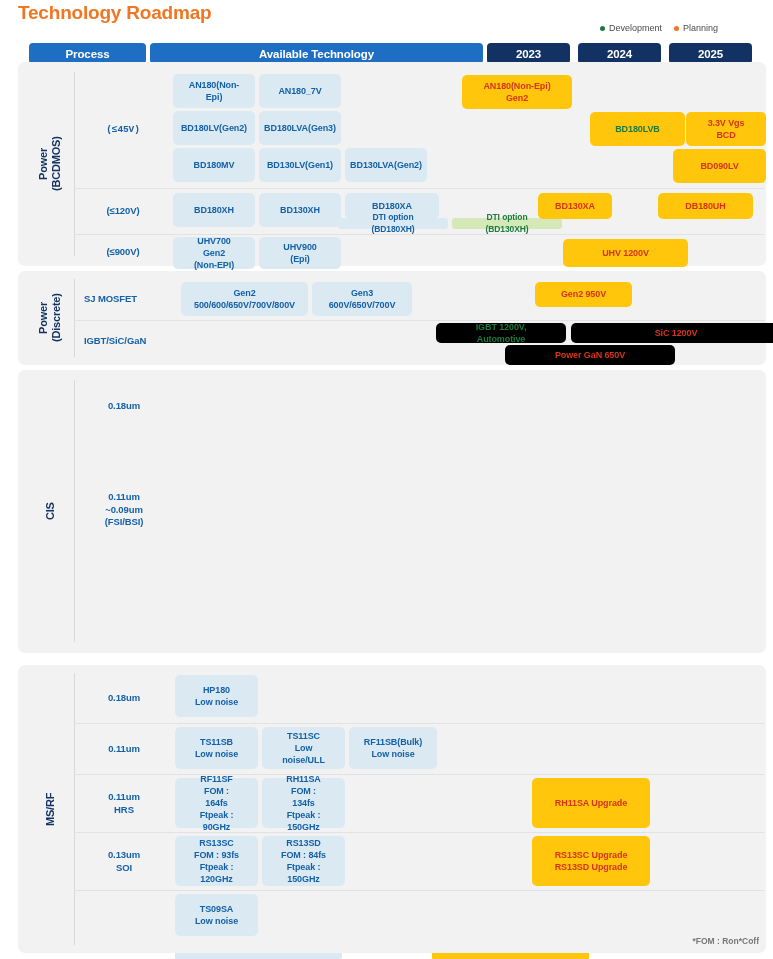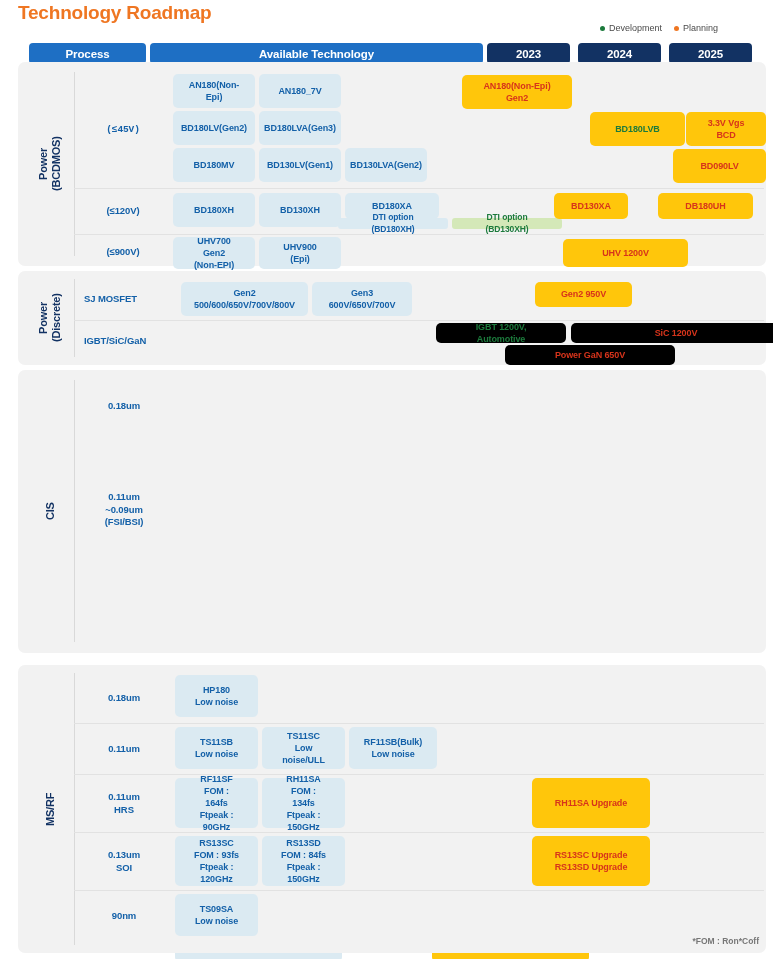--- a/index.html
+++ b/index.html
@@ -121,21 +121,21 @@
   <div class="abs box box-tag tag-blue" style="left:320px;top:156px;width:110px;height:11px;">DTI option (BD180XH)</div>
   <div class="abs box box-tag tag-green t-dev" style="left:434px;top:156px;width:110px;height:11px;">DTI option (BD130XH)</div>
 
   <div class="abs box box-blue" style="left:155px;top:175px;width:82px;height:32px;">UHV700 Gen2<br>(Non-EPI)</div>
   <div class="abs box box-blue" style="left:241px;top:175px;width:82px;height:32px;">UHV900 (Epi)</div>
 
   <div class="abs box box-yellow t-plan" style="left:444px;top:13px;width:110px;height:34px;">AN180(Non-Epi) Gen2</div>
   <div class="abs box box-yellow t-dev" style="left:572px;top:50px;width:95px;height:34px;">BD180LVB</div>
   <div class="abs box box-yellow t-plan" style="left:668px;top:50px;width:80px;height:34px;">3.3V Vgs BCD</div>
   <div class="abs box box-yellow t-plan" style="left:655px;top:87px;width:93px;height:34px;text-align:right;">BD090LV</div>
-  <div class="abs box box-yellow t-plan" style="left:536px;top:131px;width:74px;height:26px;">BD130XA</div>
+  <div class="abs box box-yellow t-plan" style="left:520px;top:131px;width:74px;height:26px;">BD130XA</div>
   <div class="abs box box-yellow t-plan" style="left:640px;top:131px;width:95px;height:26px;">DB180UH</div>
   <div class="abs box box-yellow t-plan" style="left:545px;top:177px;width:125px;height:28px;">UHV 1200V</div>
 </div>
 
 <div class="abs panel" style="left:18px;top:271px;width:748px;height:94px;">
   <div class="abs vlabel" style="left:14px;top:0;width:36px;height:94px;">
     Power<br>(Discrete)
   </div>
   <div class="abs vrule" style="left:56px;top:8px;height:78px;"></div>
 
@@ -178,21 +178,20 @@
 </div>
 
 <div class="abs panel" style="left:18px;top:665px;width:748px;height:288px;">
   <div class="abs vlabel" style="left:14px;top:0;width:36px;height:288px;">MS/RF</div>
   <div class="abs vrule" style="left:56px;top:8px;height:272px;"></div>
 
   <div class="abs rlabel" style="left:60px;top:8px;width:92px;height:50px;">0.18um</div>
   <div class="abs rlabel" style="left:60px;top:59px;width:92px;height:50px;">0.11um</div>
   <div class="abs rlabel" style="left:60px;top:110px;width:92px;height:57px;">0.11um<br>HRS</div>
   <div class="abs rlabel" style="left:60px;top:168px;width:92px;height:57px;">0.13um<br>SOI</div>
-  <div class="abs rlabel" style="left:60px;top:226px;width:92px;height:50px;">90nm</div>
 
   <div class="abs hrule" style="left:56px;top:58px;width:690px;"></div>
   <div class="abs hrule" style="left:56px;top:109px;width:690px;"></div>
   <div class="abs hrule" style="left:56px;top:167px;width:690px;"></div>
   <div class="abs hrule" style="left:56px;top:225px;width:690px;"></div>
 
   <div class="abs box box-blue" style="left:157px;top:10px;width:83px;height:42px;">HP180<br>Low noise</div>
 
   <div class="abs box box-blue" style="left:157px;top:62px;width:83px;height:42px;">TS11SB<br>Low noise</div>
   <div class="abs box box-blue" style="left:244px;top:62px;width:83px;height:42px;">TS11SC<br>Low noise/ULL</div>

